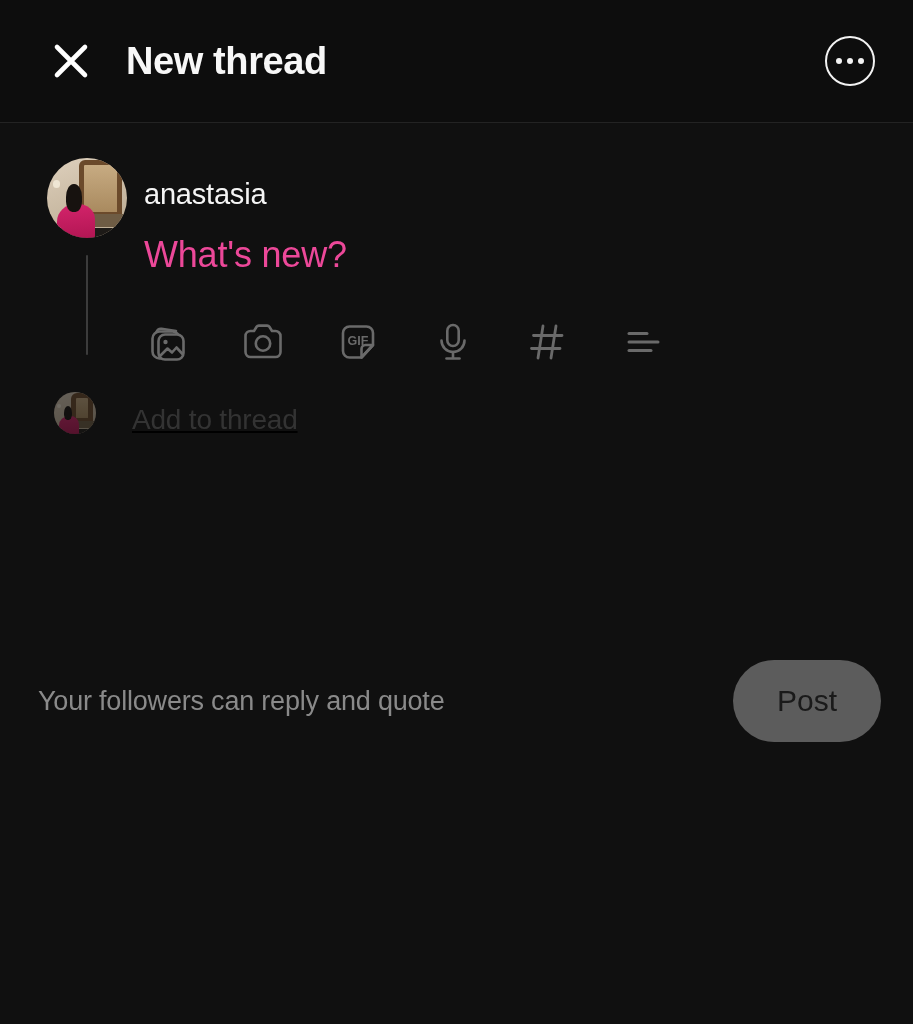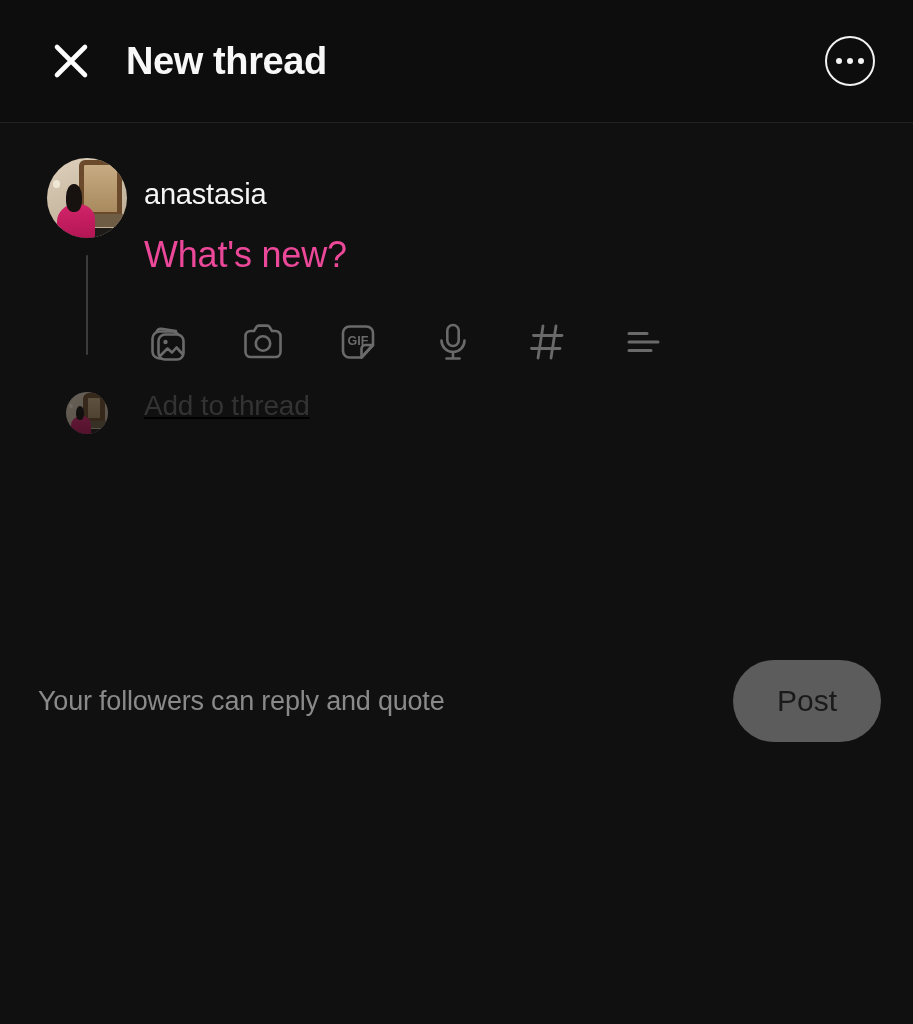--- a/index.html
+++ b/index.html
@@ -138,22 +138,22 @@
     display: flex;
     align-items: center;
     justify-content: center;
     cursor: pointer;
   }
   .icon-btn svg { display: block; }
 
   
   .add-row {
     display: flex;
-    align-items: flex-start;
-    padding-left: 30px;
+    align-items: flex-end;
+    padding-left: 18px;
     margin-top: 26px;
     text-decoration: underline;
   }
   .add-avatar-col {
     width: 114px;
     flex: 0 0 114px;
     display: flex;
     justify-content: center;
   }
   .avatar-small {

